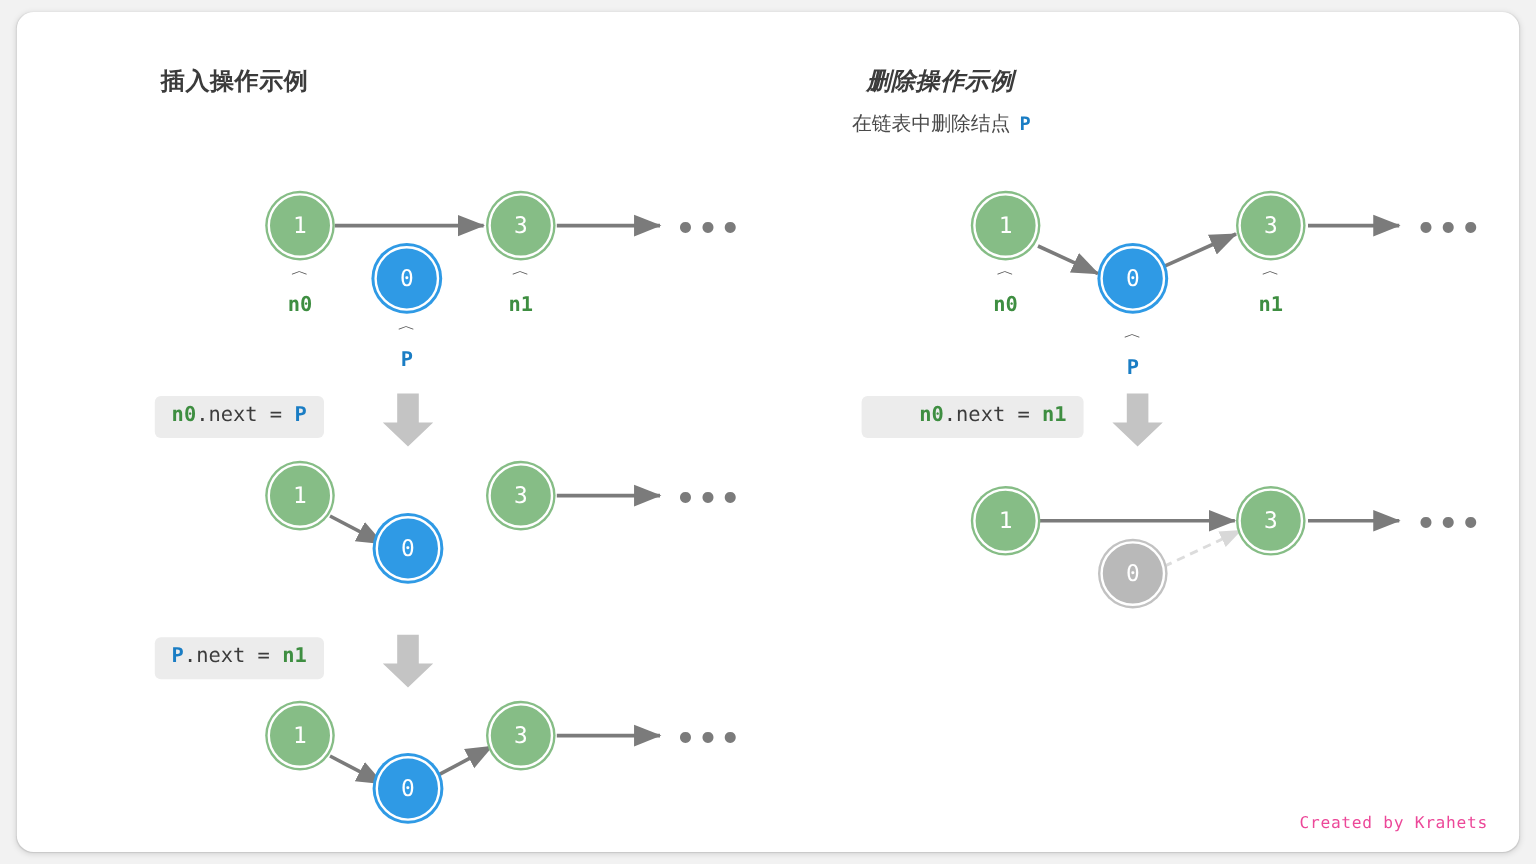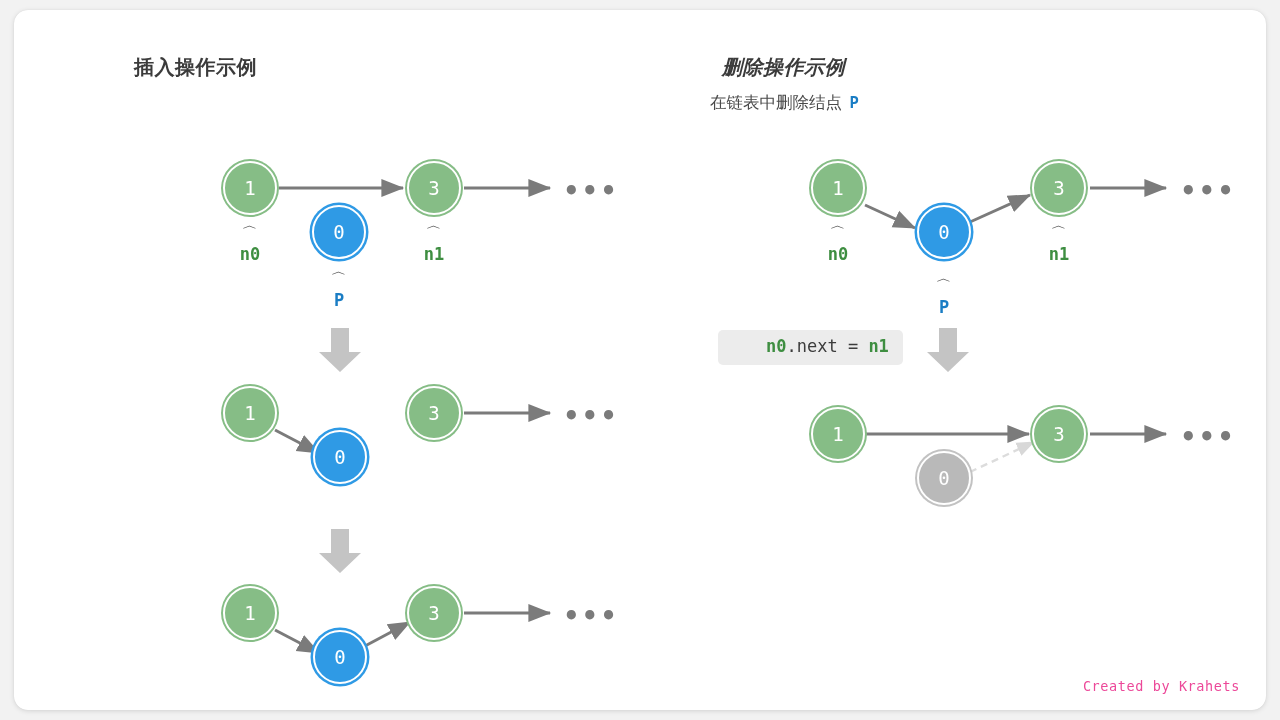--- a/index.html
+++ b/index.html
@@ -177,29 +177,35 @@
     <div class="node blue-node" style="left:298px; top:195px;">0</div>
     <div class="caret" style="left:315px; top:254px;">︿</div>
     <div class="ptr-label blue" style="left:295px; top:280px; width:60px;">P</div>
 
     <div class="node green-node" style="left:393px; top:151px;">3</div>
     <div class="caret" style="left:410px; top:208px;">︿</div>
     <div class="ptr-label green" style="left:390px; top:234px; width:60px;">n1</div>
 
     <div class="dots" style="left:549px; top:181px;">•••</div>
 
+    <div class="code-chip" style="left:115px; top:320px;">
+      <b class="green">n0</b><span>.next = </span><b class="blue">P</b>
+    </div>
     <svg class="down-arrow" style="left:303px; top:316px;" width="46" height="48">
       <path d="M14,2 L32,2 L32,26 L44,26 L23,46 L2,26 L14,26 Z" fill="#c4c4c4"></path>
     </svg>
 
     <div class="node green-node" style="left:209px; top:376px;">1</div>
     <div class="node blue-node" style="left:299px; top:420px;">0</div>
     <div class="node green-node" style="left:393px; top:376px;">3</div>
     <div class="dots" style="left:549px; top:406px;">•••</div>
 
+    <div class="code-chip" style="left:115px; top:521px;">
+      <b class="blue">P</b><span>.next = </span><b class="green">n1</b>
+    </div>
     <svg class="down-arrow" style="left:303px; top:517px;" width="46" height="48">
       <path d="M14,2 L32,2 L32,26 L44,26 L23,46 L2,26 L14,26 Z" fill="#c4c4c4"></path>
     </svg>
 
     <div class="node green-node" style="left:209px; top:576px;">1</div>
     <div class="node blue-node" style="left:299px; top:620px;">0</div>
     <div class="node green-node" style="left:393px; top:576px;">3</div>
     <div class="dots" style="left:549px; top:606px;">•••</div>
   </div>
 

